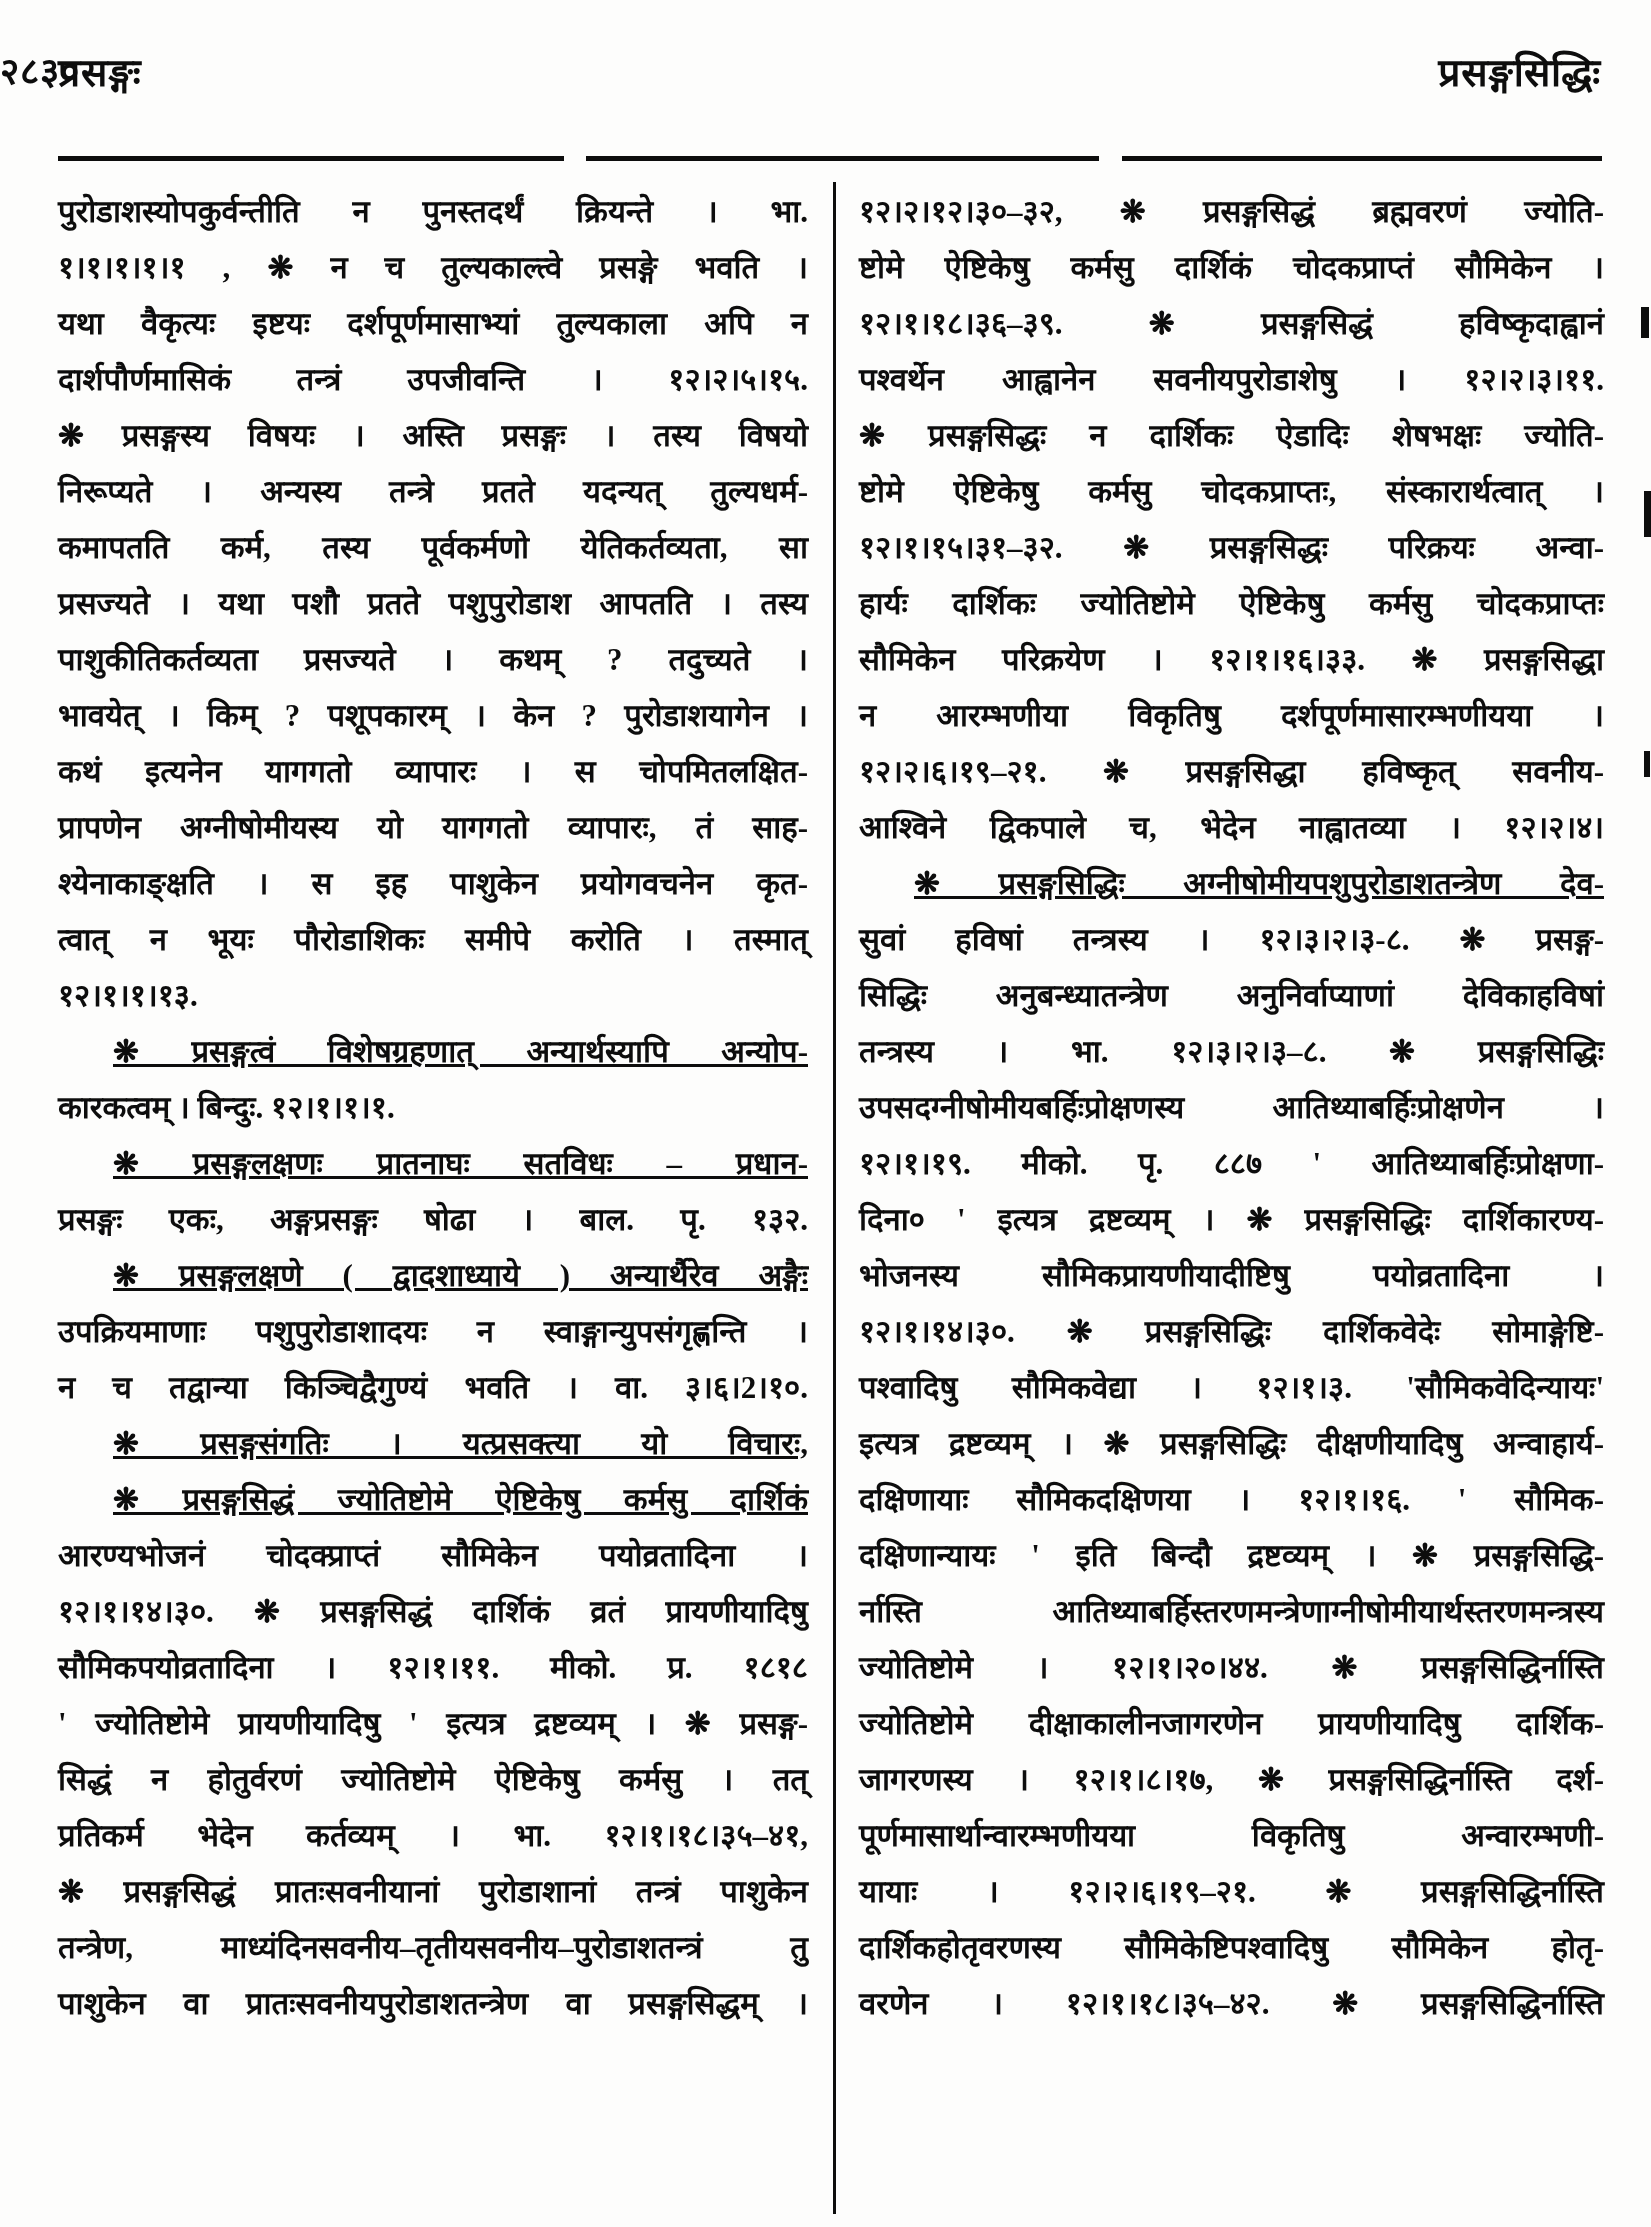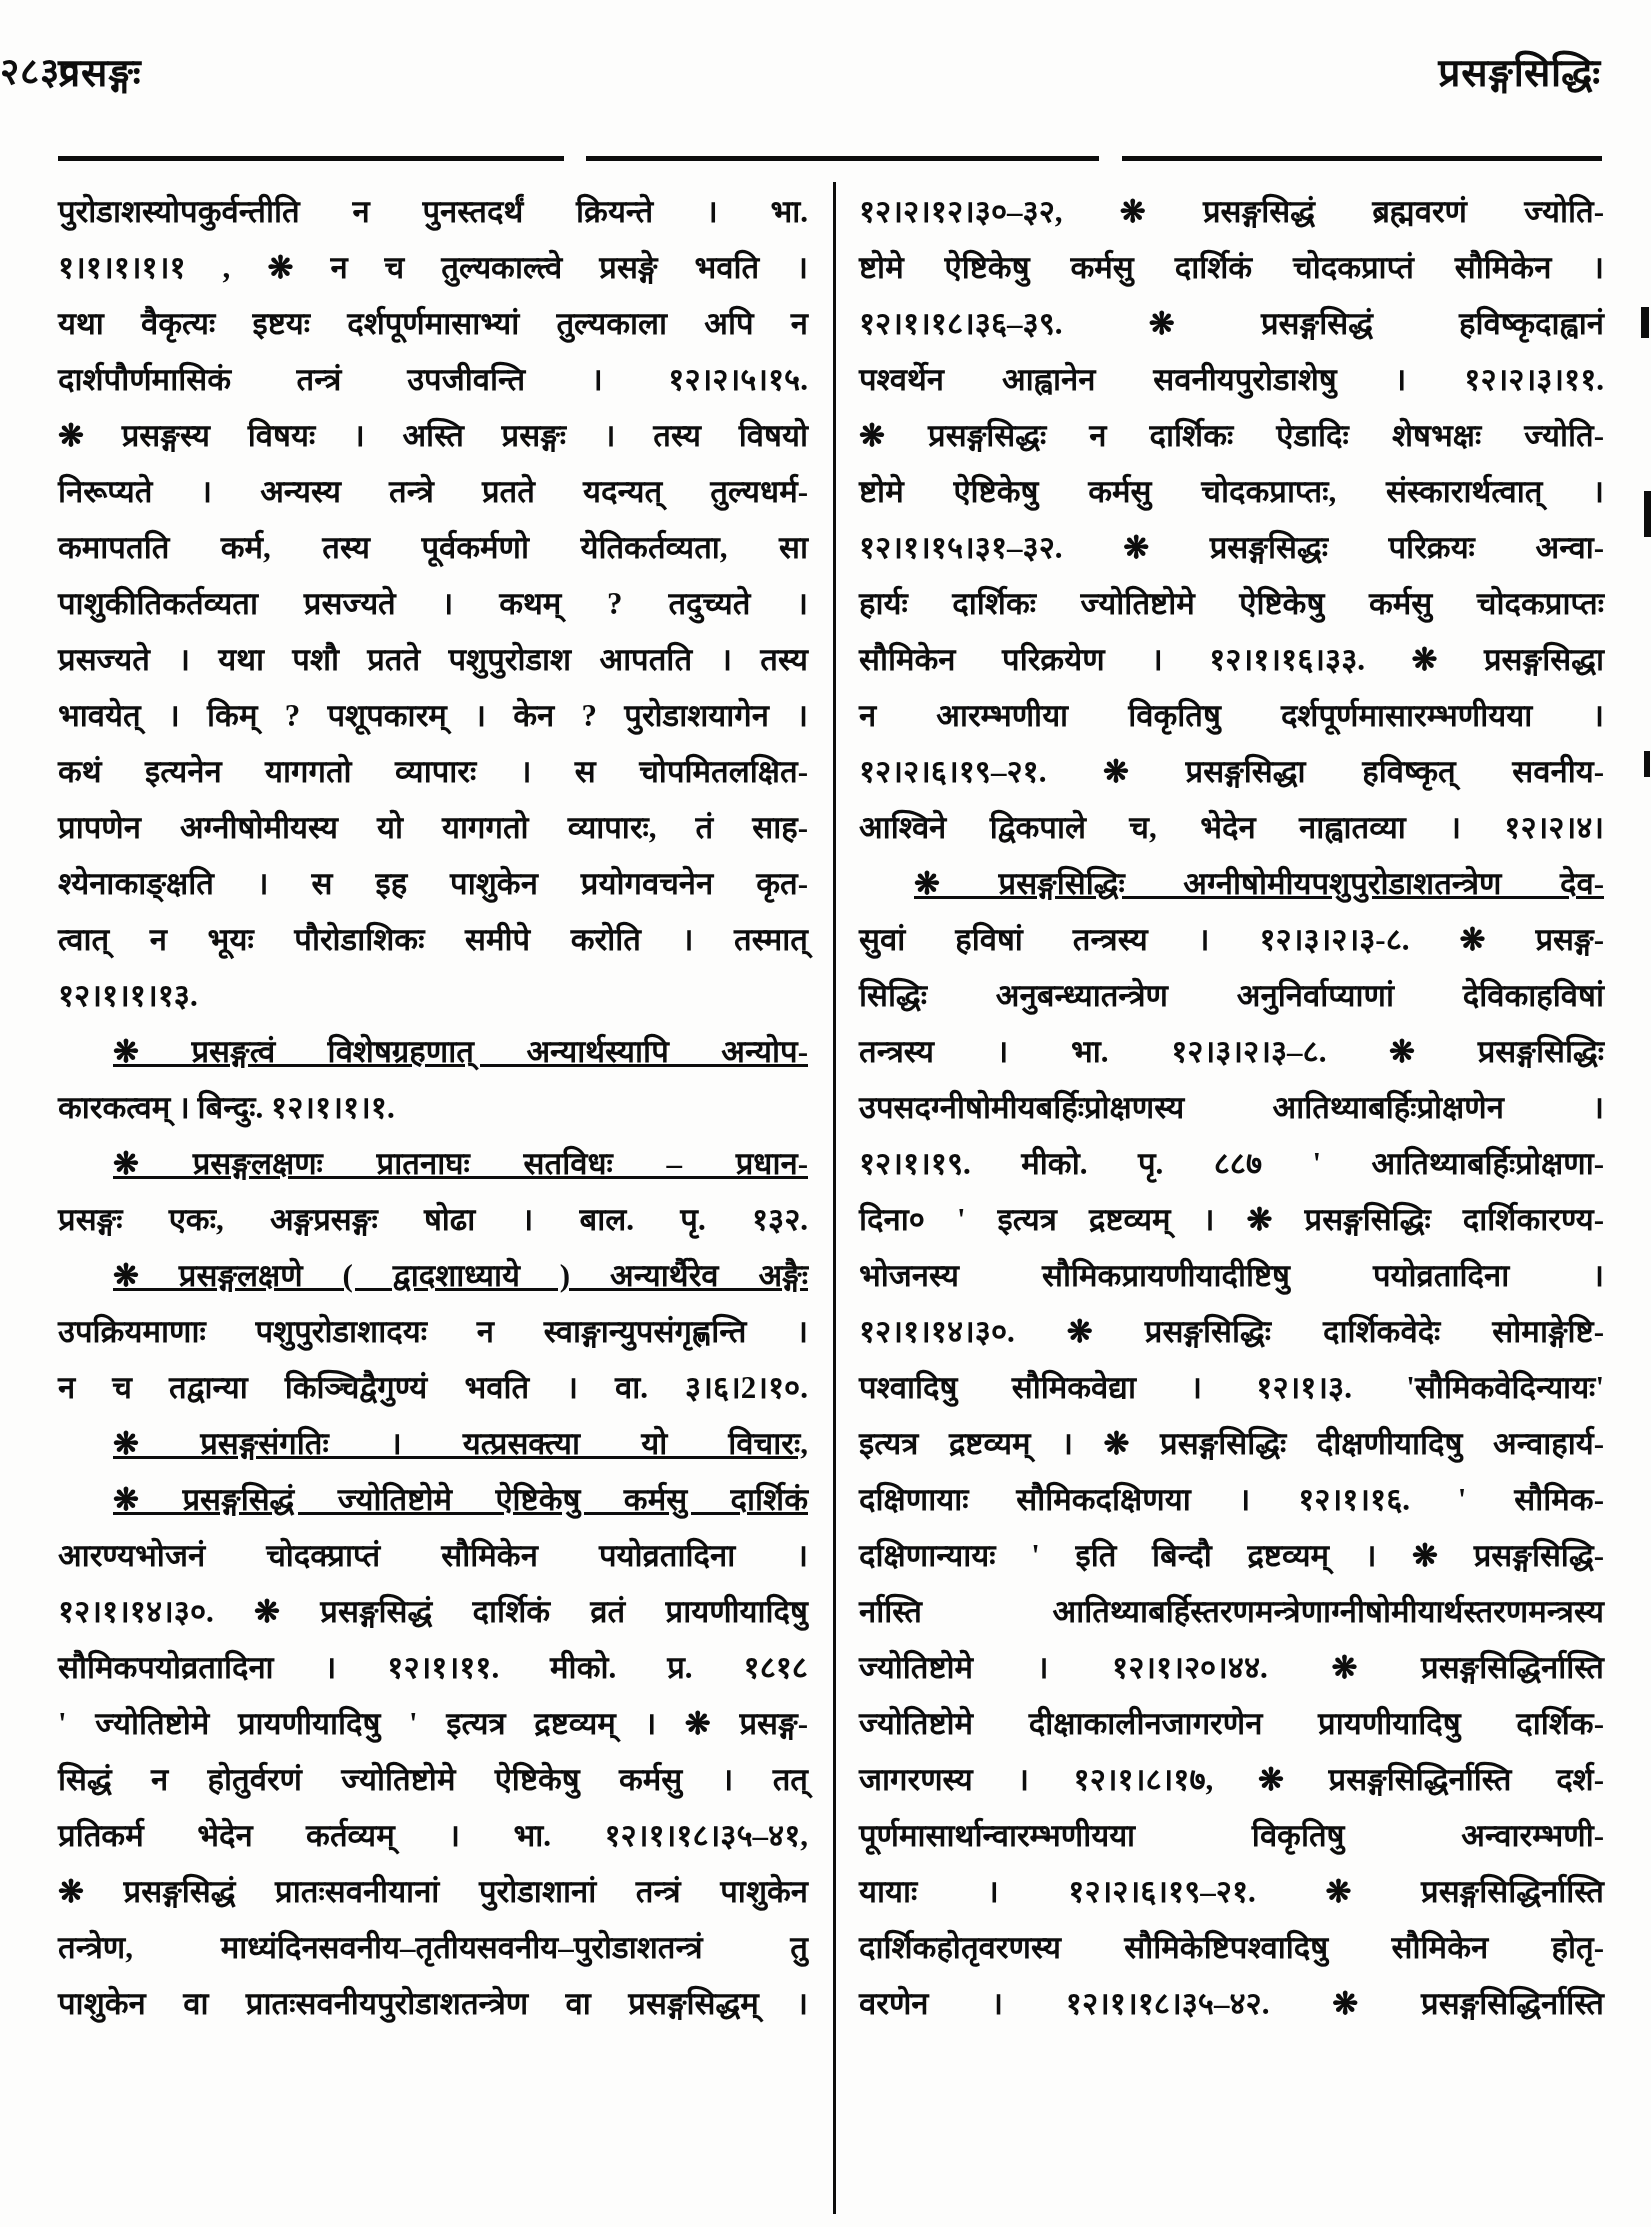--- a/index.html
+++ b/index.html
@@ -56,22 +56,22 @@
 <div class="header-rule"></div>
 
 <div class="column col-left">
     <div class="line">पुरोडाशस्योपकुर्वन्तीति न पुनस्तदर्थं क्रियन्ते । भा.</div>
     <div class="line">१।१।१।१।१ , ❋ न च तुल्यकाल्त्वे प्रसङ्गे भवति ।</div>
     <div class="line">यथा वैकृत्यः इष्टयः दर्शपूर्णमासाभ्यां तुल्यकाला अपि न</div>
     <div class="line">दार्शपौर्णमासिकं तन्त्रं उपजीवन्ति । १२।२।५।१५.</div>
     <div class="line">❋ प्रसङ्गस्य विषयः । अस्ति प्रसङ्गः । तस्य विषयो</div>
     <div class="line">निरूप्यते । अन्यस्य तन्त्रे प्रतते यदन्यत् तुल्यधर्म-</div>
     <div class="line">कमापतति कर्म, तस्य पूर्वकर्मणो येतिकर्तव्यता, सा</div>
+    <div class="line">प्रसज्यते । यथा पशौ प्रतते पशुपुरोडाश आपतति । तस्य</div>
     <div class="line">पाशुकीतिकर्तव्यता प्रसज्यते । कथम् ? तदुच्यते ।</div>
-    <div class="line">प्रसज्यते । यथा पशौ प्रतते पशुपुरोडाश आपतति । तस्य</div>
     <div class="line">भावयेत् । किम् ? पशूपकारम् । केन ? पुरोडाशयागेन ।</div>
     <div class="line">कथं इत्यनेन यागगतो व्यापारः । स चोपमितलक्षित-</div>
     <div class="line">प्रापणेन अग्नीषोमीयस्य यो यागगतो व्यापारः, तं साह-</div>
     <div class="line">श्येनाकाङ्क्षति । स इह पाशुकेन प्रयोगवचनेन कृत-</div>
     <div class="line">त्वात् न भूयः पौरोडाशिकः समीपे करोति । तस्मात्</div>
     <div class="line short">१२।१।१।१३.</div>
     <div class="line indent">❋ प्रसङ्गत्वं विशेषग्रहणात् अन्यार्थस्यापि अन्योप-</div>
     <div class="line short">कारकत्वम् । बिन्दुः. १२।१।१।१.</div>
     <div class="line indent">❋ प्रसङ्गलक्षणः प्रातनाघः सतविधः – प्रधान-</div>
     <div class="line">प्रसङ्गः एकः, अङ्गप्रसङ्गः षोढा । बाल. पृ. १३२.</div>

